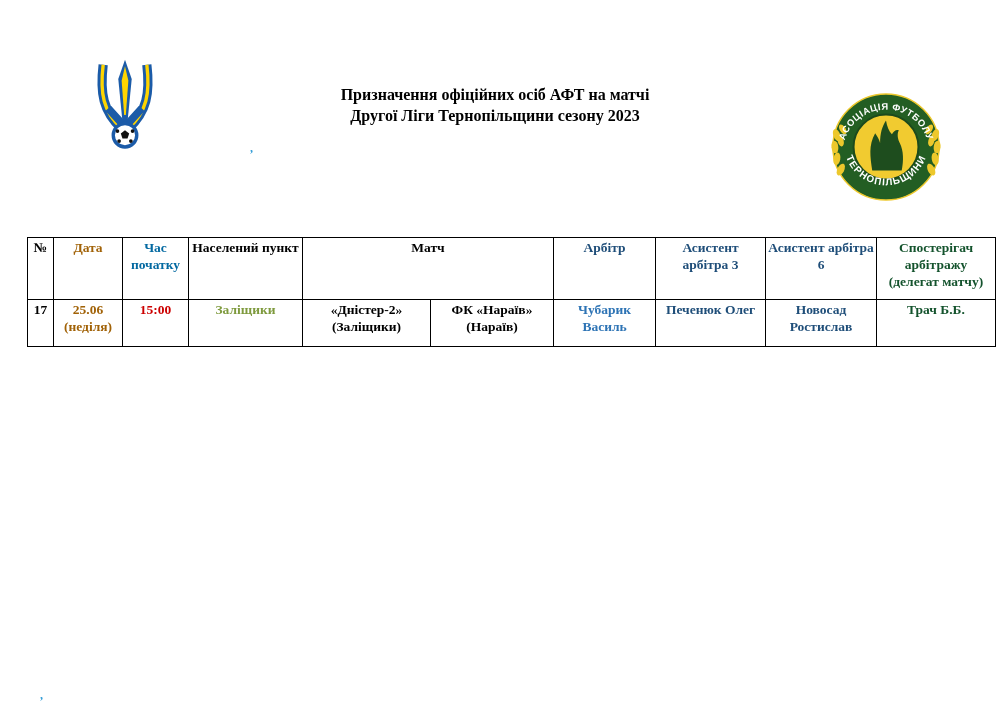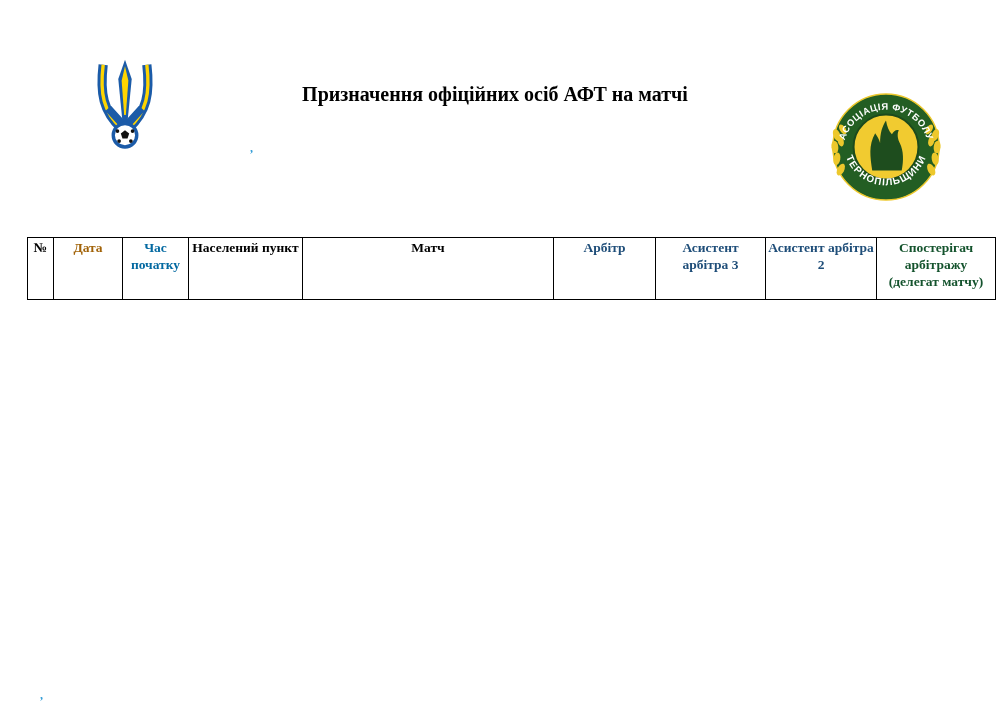--- a/index.html
+++ b/index.html
@@ -5,21 +5,21 @@
   html,body{margin:0;padding:0;}
   body{
     width:1000px;height:707px;position:relative;background:#ffffff;
     font-family:"Liberation Serif","DejaVu Serif",serif;
     overflow:hidden;
   }
 
   
   .doc-title{
     position:absolute;left:250px;top:84px;width:490px;
-    text-align:center;font-weight:bold;font-size:20px;line-height:21px;color:#000;
+    text-align:center;font-weight:bold;font-size:16px;line-height:21px;color:#000;
   }
   .uaf-logo{position:absolute;left:58px;top:53px;width:134px;text-align:center;}
   .uaf-logo svg{display:block;margin:0 auto;}
   .uaf-text{font-family:"Liberation Sans","DejaVu Sans",sans-serif;font-weight:bold;
     font-size:10px;line-height:12px;letter-spacing:.5px;}
   .uaf-text .l1,.uaf-text .l2{color:#1b5ba8;}
   .uaf-text .l3{color:#edb51e;}
   .aft-logo{position:absolute;left:827px;top:88px;width:118px;height:118px;}
 
   .stray-top{position:absolute;left:250px;top:141px;color:#2e9bd6;font-size:12px;font-weight:bold;}
@@ -70,20 +70,21 @@
     <polygon points="50,86 55,90 53,96 47,96 45,90" fill="#111111"></polygon>
     <circle cx="41" cy="87" r="2.2" fill="#111111"></circle>
     <circle cx="59" cy="87" r="2.2" fill="#111111"></circle>
     <circle cx="43" cy="99" r="2.2" fill="#111111"></circle>
     <circle cx="57" cy="99" r="2.2" fill="#111111"></circle>
   </svg>
 </div>
 
 <div class="doc-title">
   <div>Призначення офіційних осіб АФТ на матчі</div>
+  <div>Другої Ліги Тернопільщини сезону 2023</div>
 </div>
 
 <span class="stray-top">,</span>
 
 <div class="aft-logo">
   <svg width="118" height="118" viewBox="0 0 120 120">
     <circle cx="60" cy="60" r="54" fill="#235e23" stroke="#edc82c" stroke-width="1.5"></circle>
 
     <g fill="#edc82c">
       <ellipse cx="10" cy="48" rx="3.5" ry="6.5" transform="rotate(-22 10 48)"></ellipse>
@@ -135,19 +136,31 @@
   </colgroup>
   <tbody>
     <tr class="hdr">
       <td class="c-black">№</td>
       <td class="c-date">Дата</td>
       <td class="c-timeh">Час початку</td>
       <td class="c-black">Населений пункт</td>
       <td class="c-black" colspan="2">Матч</td>
       <td class="c-navy">Арбітр</td>
       <td class="c-navy">Асистент арбітра 3</td>
-      <td class="c-navy">Асистент арбітра 2</td>
+      <td class="c-navy">Асистент арбітра 6</td>
       <td class="c-orange">Спостерігач арбітражу (делегат матчу)</td>
+    </tr>
+    <tr class="r17">
+      <td class="c-black">17</td>
+      <td class="c-date">25.06 (неділя)</td>
+      <td class="c-time">15:00</td>
+      <td class="c-settle">Заліщики</td>
+      <td class="c-black">«Дністер-2» (Заліщики)</td>
+      <td class="c-black">ФК «Нараїв» (Нараїв)</td>
+      <td class="c-ref">Чубарик Василь</td>
+      <td class="c-navy">Печенюк Олег</td>
+      <td class="c-navy">Новосад Ростислав</td>
+      <td class="c-orange">Трач Б.Б.</td>
     </tr>
   </tbody>
 </table>
 
 <span class="stray-bottom">,</span>
 
 </body></html>

